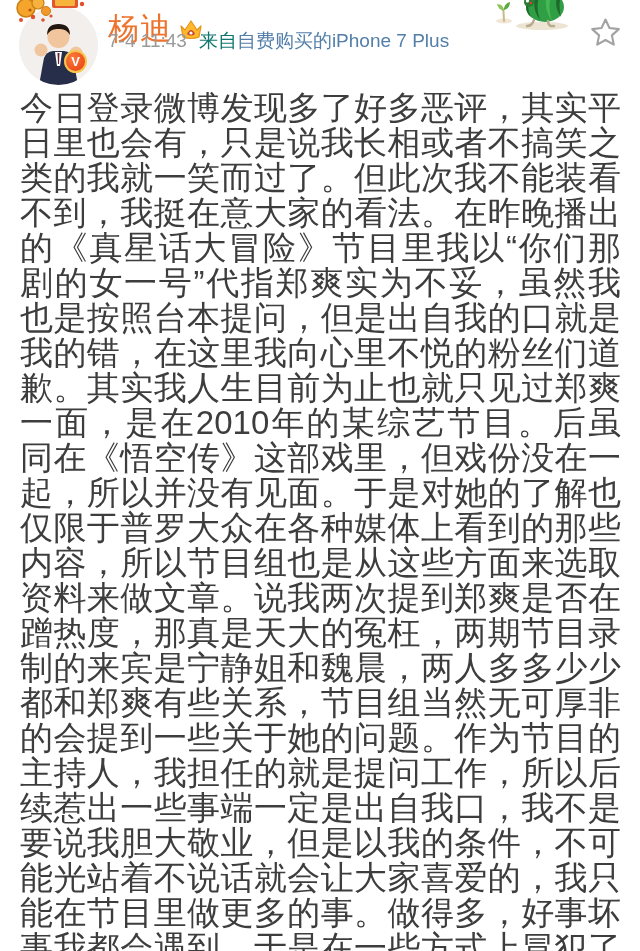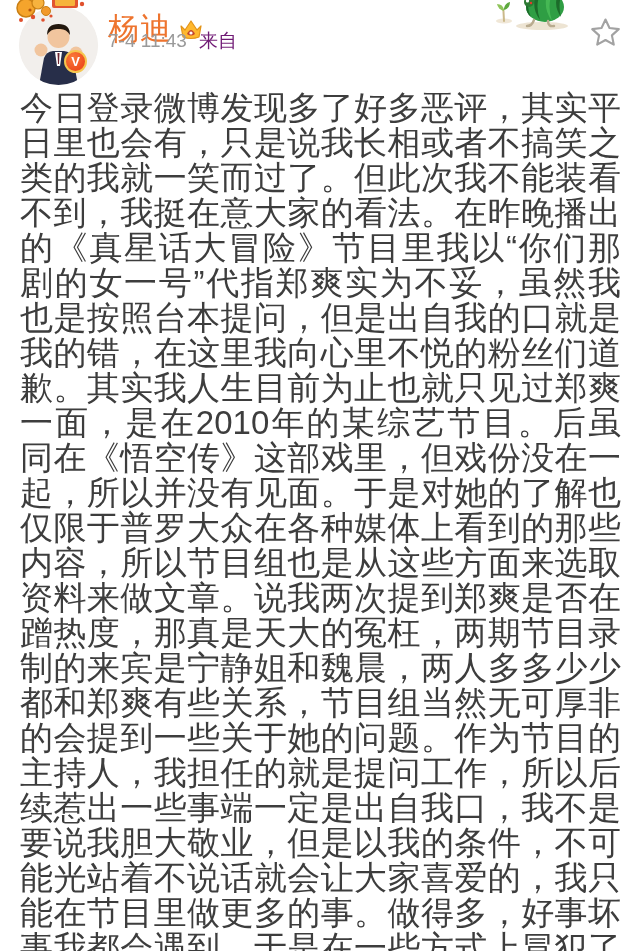--- a/index.html
+++ b/index.html
@@ -36,21 +36,21 @@
   .username{
     font-size:31px;color:#ee742e;letter-spacing:1px;
   }
   .crown-badge{width:24px;height:22px;display:block;}
   .meta-row{
     position:absolute;left:108px;top:29px;height:24px;
     display:flex;align-items:center;
     font-size:19px;color:#9a9a9a;white-space:nowrap;
   }
   .meta-row .timestamp{color:#9a9a9a;}
-  .meta-row .source-prefix{margin-left:12px;color:#701a75;}
+  .meta-row .source-prefix{margin-left:12px;color:#0f766e;}
   .meta-row .source-link{color:#527ea9;}
   .star-icon{
     position:absolute;left:589px;top:16px;width:33px;height:33px;
   }
   .pendant{
     position:absolute;left:490px;top:-6px;width:86px;height:38px;
   }
   
   .post-text{
     position:absolute;left:20px;top:90px;width:601px;
@@ -104,20 +104,21 @@
     <svg class="crown-badge" viewBox="0 0 24 22">
       <path d="M2 8 L6 12 L12 3 L18 12 L22 8 L20 19 Q12 22 4 19 Z" fill="#ffb82e" stroke="#e3941a" stroke-width="1.2" stroke-linejoin="round"></path>
       <path d="M8 16 Q12 8 16 16 Q12 19 8 16 Z" fill="#c2452d"></path>
       <circle cx="12" cy="15" r="1.6" fill="#ffffff"></circle>
     </svg>
   </div>
 
   <div class="meta-row">
     <span class="timestamp">7-4 11:43</span>
     <span class="source-prefix">来自</span>
+    <span class="source-link">自费购买的iPhone 7 Plus</span>
   </div>
 
   <svg class="star-icon" viewBox="0 0 33 33">
     <path d="M16.5 3.5 L20.5 12 L29.8 13.1 L22.9 19.4 L24.8 28.6 L16.5 24 L8.2 28.6 L10.1 19.4 L3.2 13.1 L12.5 12 Z" fill="none" stroke="#a2a2a2" stroke-width="2.1" stroke-linejoin="round"></path>
   </svg>
 
   <svg class="pendant" viewBox="0 0 86 38">
 
     <ellipse cx="52" cy="32" rx="26" ry="4" fill="#e9ddc8" opacity="0.8"></ellipse>
     <ellipse cx="14" cy="27" rx="8" ry="2.5" fill="#ece1cd" opacity="0.8"></ellipse>

